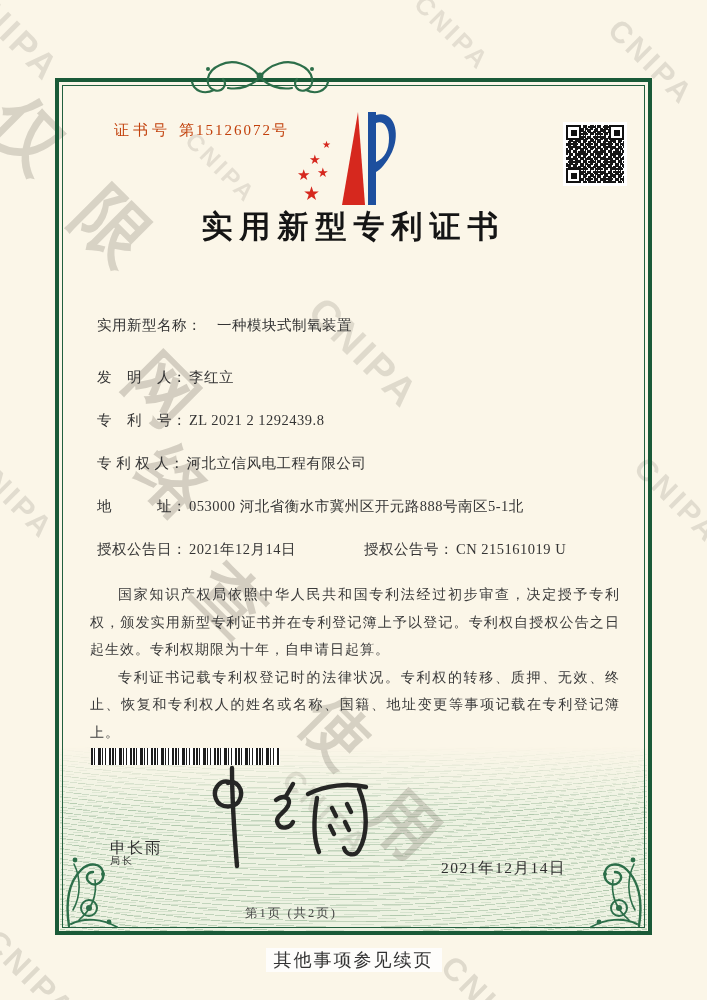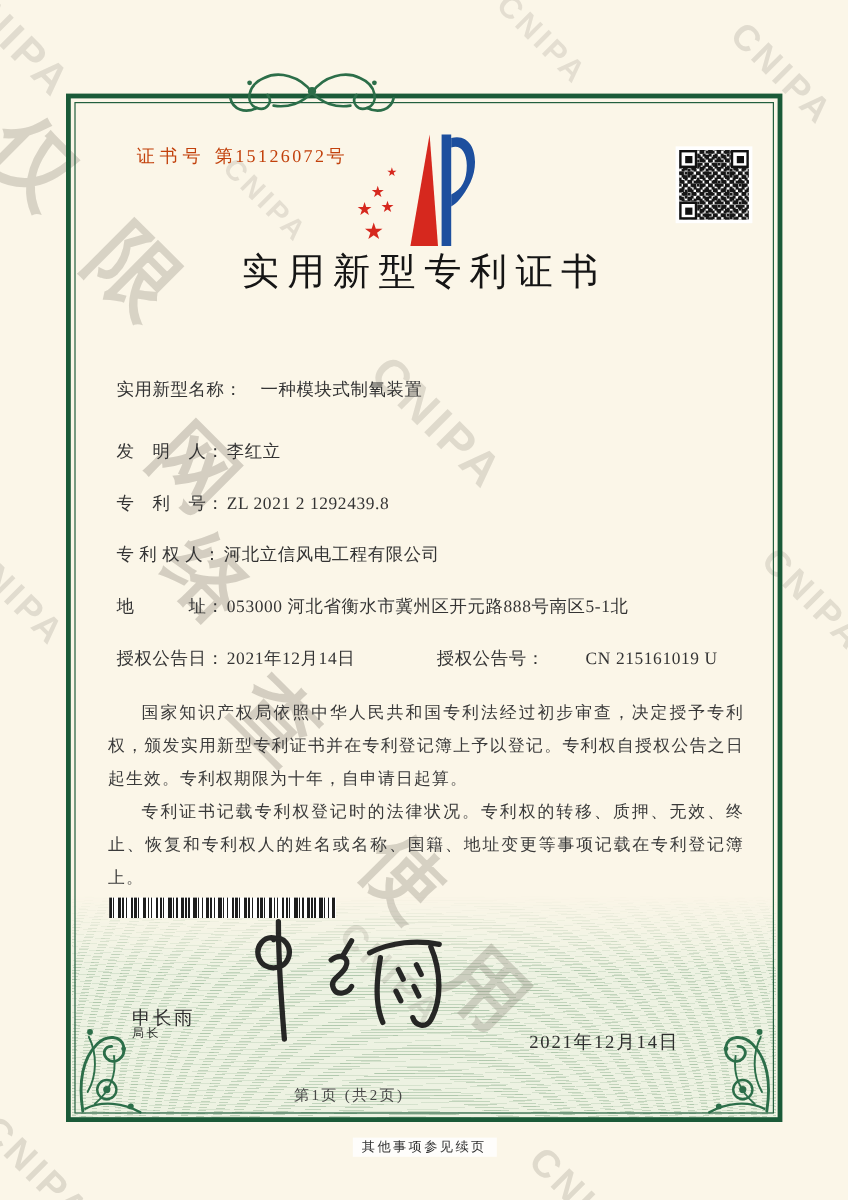--- a/index.html
+++ b/index.html
@@ -46,30 +46,30 @@
   .qr-grid{position:relative;width:100%;height:100%;
     background-image:
       repeating-conic-gradient(#171717 0% 25%, rgba(0,0,0,0) 0% 50%),
       repeating-conic-gradient(#171717 0% 25%, rgba(0,0,0,0) 0% 50%);
     background-size:7px 7px,5px 5px;background-position:0 0,2px 3px;}
   .fp{position:absolute;width:15px;height:15px;border:2.5px solid #111;box-sizing:border-box;background:#fff;}
   .fp::after{content:'';position:absolute;inset:2.5px;background:#111;}
   .fp.tl{left:0;top:0;} .fp.tr{right:0;top:0;} .fp.bl{left:0;bottom:0;}
 
   .title{position:absolute;left:55px;top:206px;width:597px;text-align:center;
-         font-size:31px;font-weight:normal;color:#151515;letter-spacing:7px;}
+         font-size:31px;font-weight:bold;color:#151515;letter-spacing:7px;}
 
   .fields{position:absolute;left:97px;top:292px;width:525px;}
   .frow{display:flex;align-items:baseline;font-size:14.5px;color:#343434;line-height:22px;
         margin-bottom:21px;letter-spacing:.5px;white-space:pre;font-family:Liberation Serif, serif;}
   .frow.first{margin-bottom:30px;}
   .fvalue{margin-left:2px;}
   .fvalue.gap{margin-left:15px;margin-top:22px;}
   .frow.grant{position:relative;}
-  .grant-pair2{position:absolute;left:267px;top:0;display:flex;align-items:baseline;gap:32px;}
+  .grant-pair2{position:absolute;left:267px;top:0;display:flex;align-items:baseline;}
 
   .paras{position:absolute;left:90px;top:581px;width:530px;font-size:14px;color:#3a3a3a;
          line-height:27.5px;text-align:justify;letter-spacing:1px;}
   .paras p{margin:0;text-indent:2em;}
 
   .barcode{position:absolute;left:91px;top:748px;width:189px;height:17px;background:#fff;
     background-image:repeating-linear-gradient(90deg,
       #1d1d1d 0 2px, rgba(0,0,0,0) 2px 3px,
       #1d1d1d 3px 4px, rgba(0,0,0,0) 4px 7px,
       #1d1d1d 7px 10px, rgba(0,0,0,0) 10px 11px,
@@ -78,21 +78,21 @@
       #1d1d1d 18px 20px, rgba(0,0,0,0) 20px 21px);}
 
   .sig-role{position:absolute;left:110px;top:806px;font-size:10px;color:#2e2e2e;letter-spacing:2px;margin-top:48px;}
   .sig-name{position:absolute;left:110px;top:838px;font-size:15.5px;color:#2e2e2e;letter-spacing:2px;}
   .signature{position:absolute;left:196px;top:762px;width:180px;height:118px;}
   .issue-date{position:absolute;left:441px;top:858px;font-size:15.5px;color:#2e2e2e;letter-spacing:1.5px;}
 
   .page-indicator{position:absolute;left:55px;top:905px;width:472px;text-align:center;
                   font-size:12.5px;color:#474747;letter-spacing:2px;}
   .footer-note{position:absolute;left:0;top:948px;width:707px;text-align:center;
-               font-size:11px;color:#333;letter-spacing:2px;}
+               font-size:18px;color:#333;letter-spacing:2px;}
   .footer-note span{background:rgba(255,255,255,.8);padding:2px 8px;}
 </style>
 </head>
 <body>
 
 <div class="page">
 
   <div class="band"></div>
 
   <div id="wm-layer">

